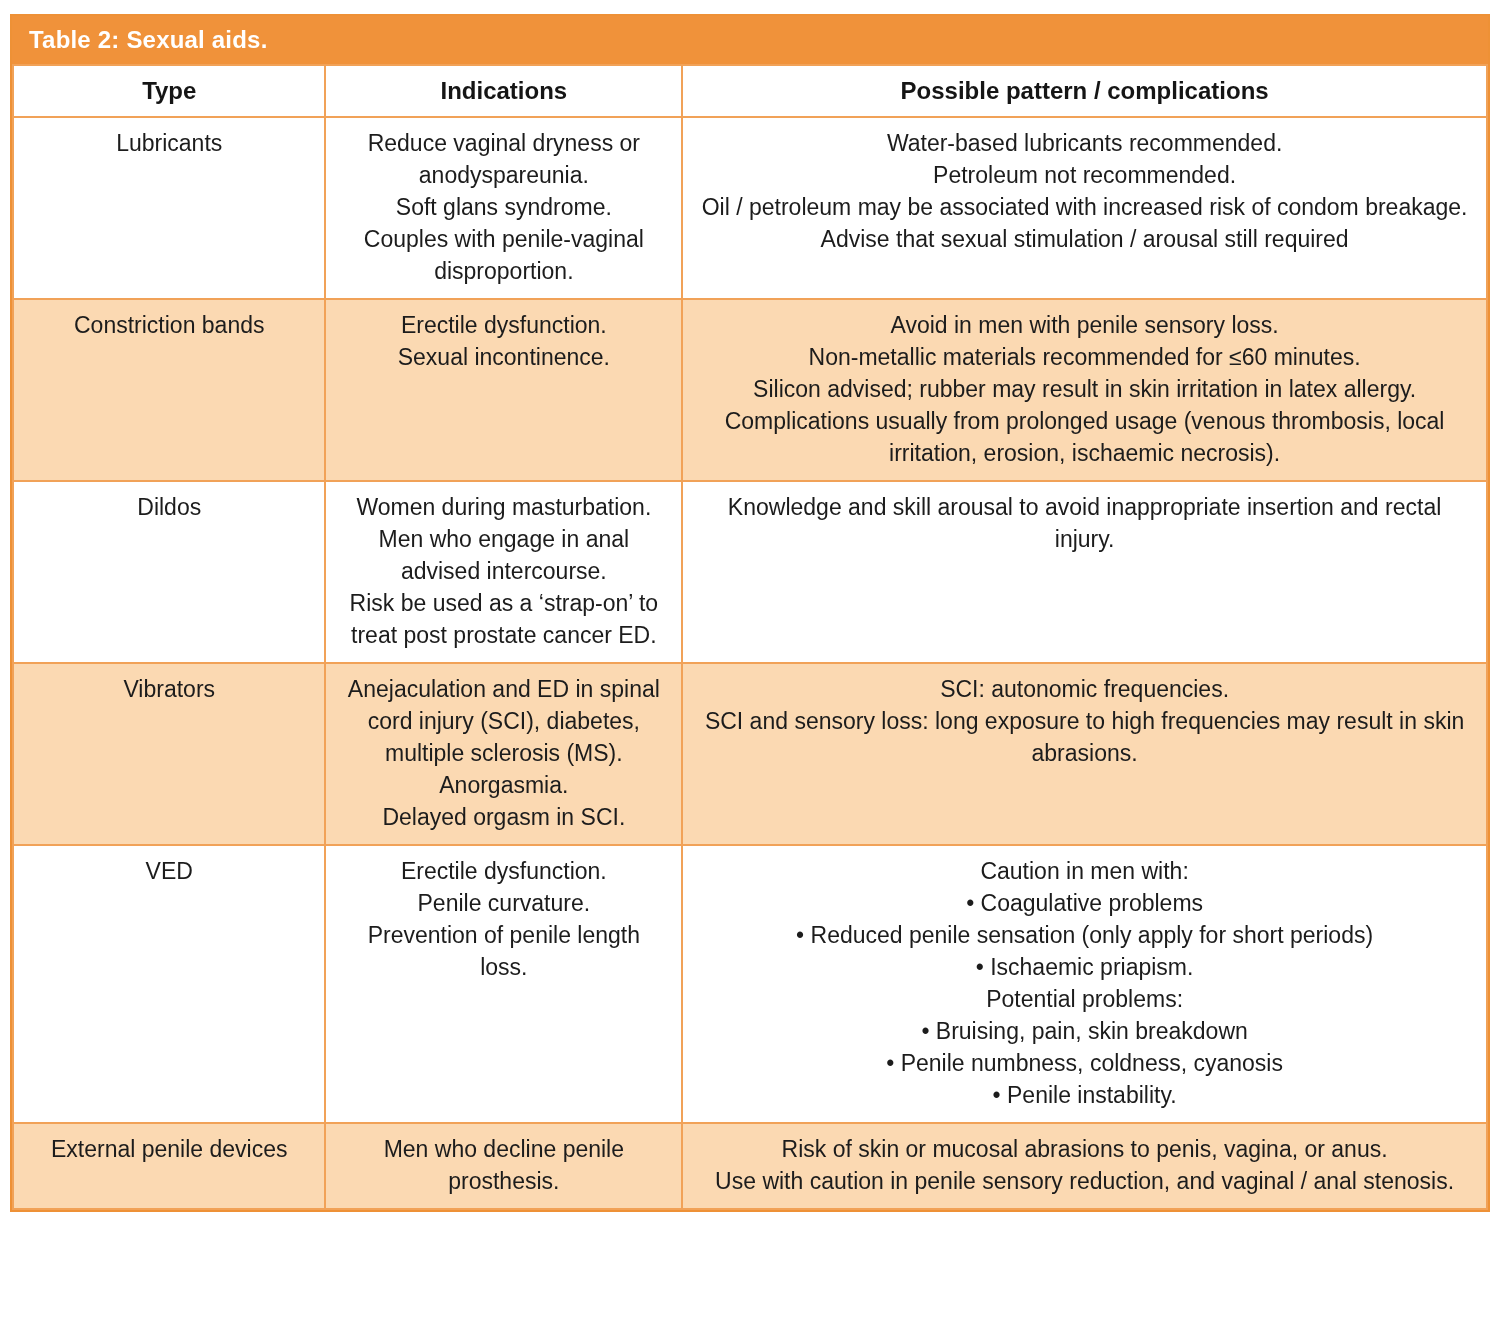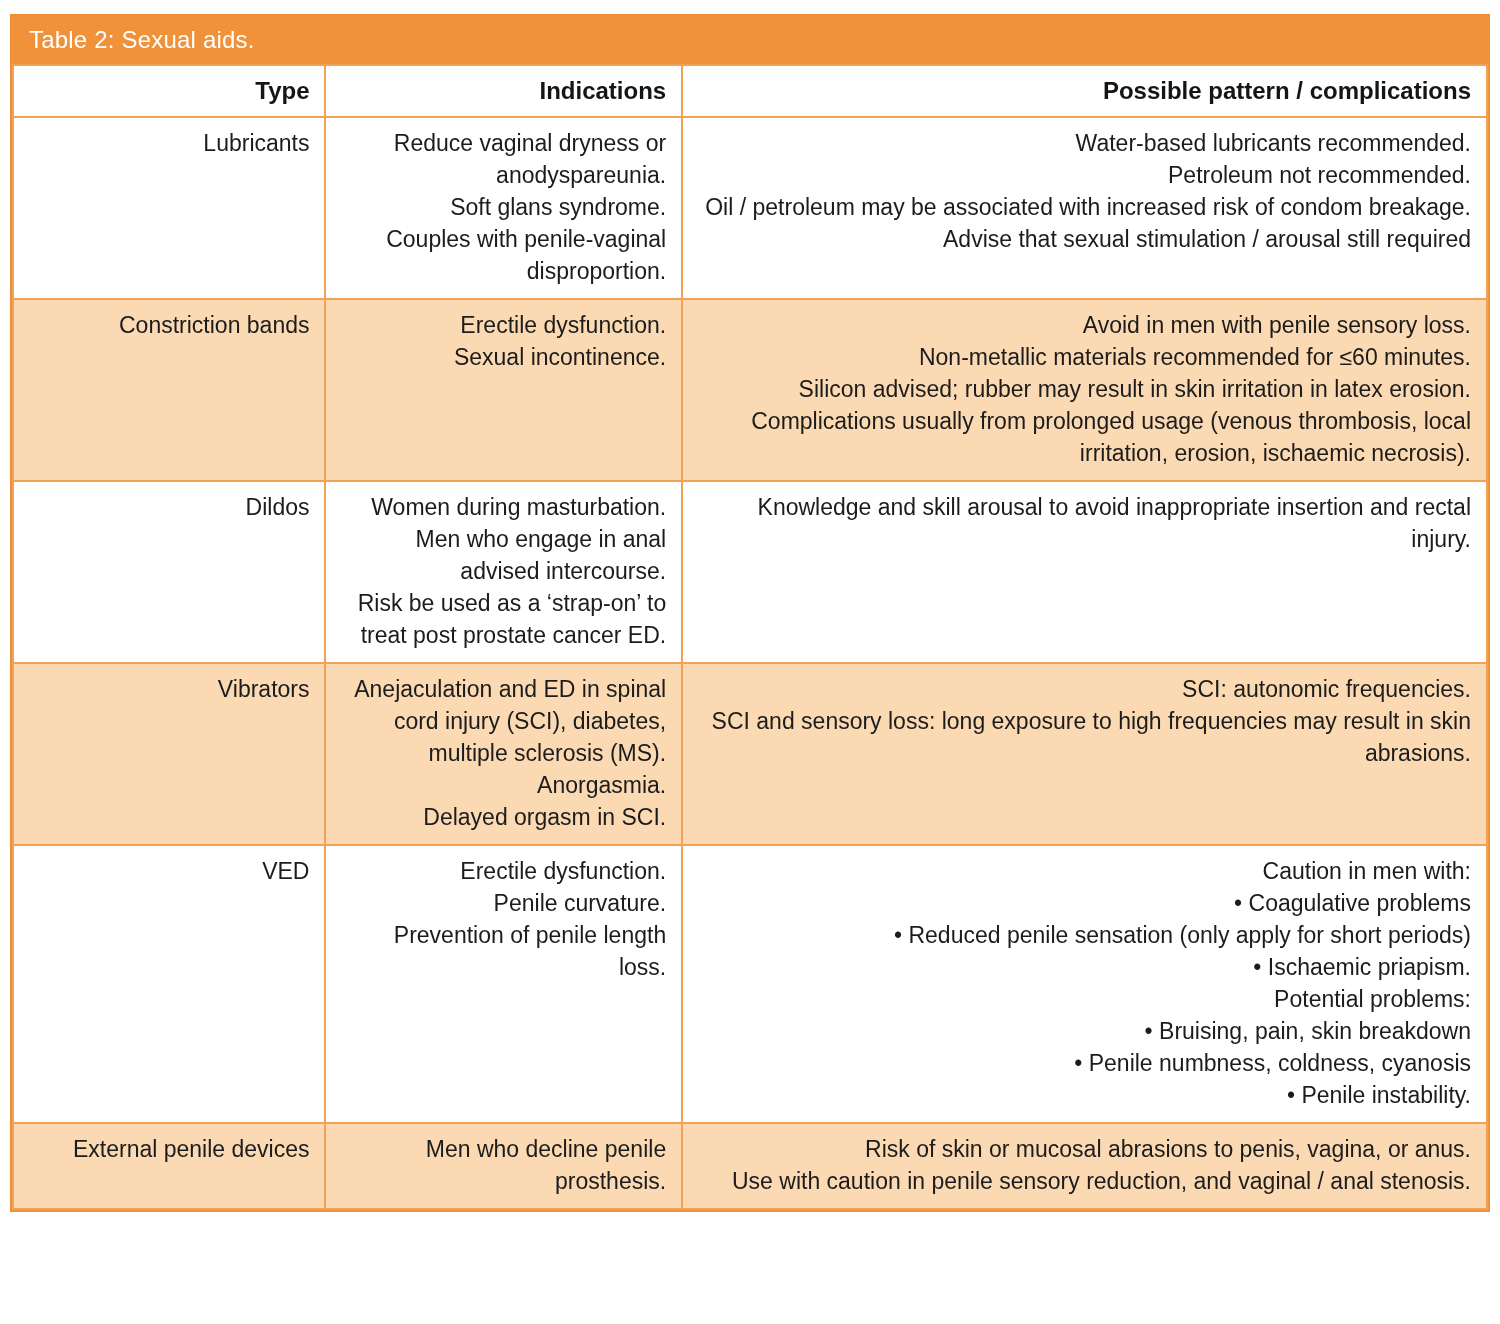--- a/index.html
+++ b/index.html
@@ -22,36 +22,36 @@
   .title-bar {
     background: var(--header-bar, #f0923a);
     height: 48px;
     display: flex;
     align-items: center;
     padding-left: 17px;
   }
   .title-bar .title-text {
     color: var(--title-text, #ffffff);
     font-size: 24px;
-    font-weight: 400;
+    font-weight: 700;
     letter-spacing: 0.2px;
   }
   table.aids-table {
     width: 100%;
     border-collapse: collapse;
     table-layout: fixed;
     background: #ffffff;
   }
   .aids-table col.c1 { width: 21.2%; }
   .aids-table col.c2 { width: 24.2%; }
   .aids-table col.c3 { width: 54.6%; }
   .aids-table th, .aids-table td {
     border: 2px solid var(--inner-border, #f1a258);
     vertical-align: top;
-    text-align: right;
+    text-align: center;
     padding: 9px 15px 11px 15px;
   }
   .aids-table th {
     font-size: 24px;
     font-weight: 700;
     color: #151515;
     padding-top: 11px;
     padding-bottom: 11px;
     background: #ffffff;
   }
@@ -107,21 +107,21 @@
     <td>
               <div class="line">Constriction bands</div>
             </td>
     <td>
               <div class="line">Erectile dysfunction.</div>
               <div class="line">Sexual incontinence.</div>
             </td>
     <td>
               <div class="line">Avoid in men with penile sensory loss.</div>
               <div class="line">Non-metallic materials recommended for ≤60 minutes.</div>
-              <div class="line">Silicon advised; rubber may result in skin irritation in latex erosion.</div>
+              <div class="line">Silicon advised; rubber may result in skin irritation in latex allergy.</div>
               <div class="line">Complications usually from prolonged usage (venous thrombosis, local irritation, erosion, ischaemic necrosis).</div>
             </td>
   </tr>
           <tr>
     <td>
               <div class="line">Dildos</div>
             </td>
     <td>
               <div class="line">Women during masturbation.</div>
               <div class="line">Men who engage in anal advised intercourse.</div>

